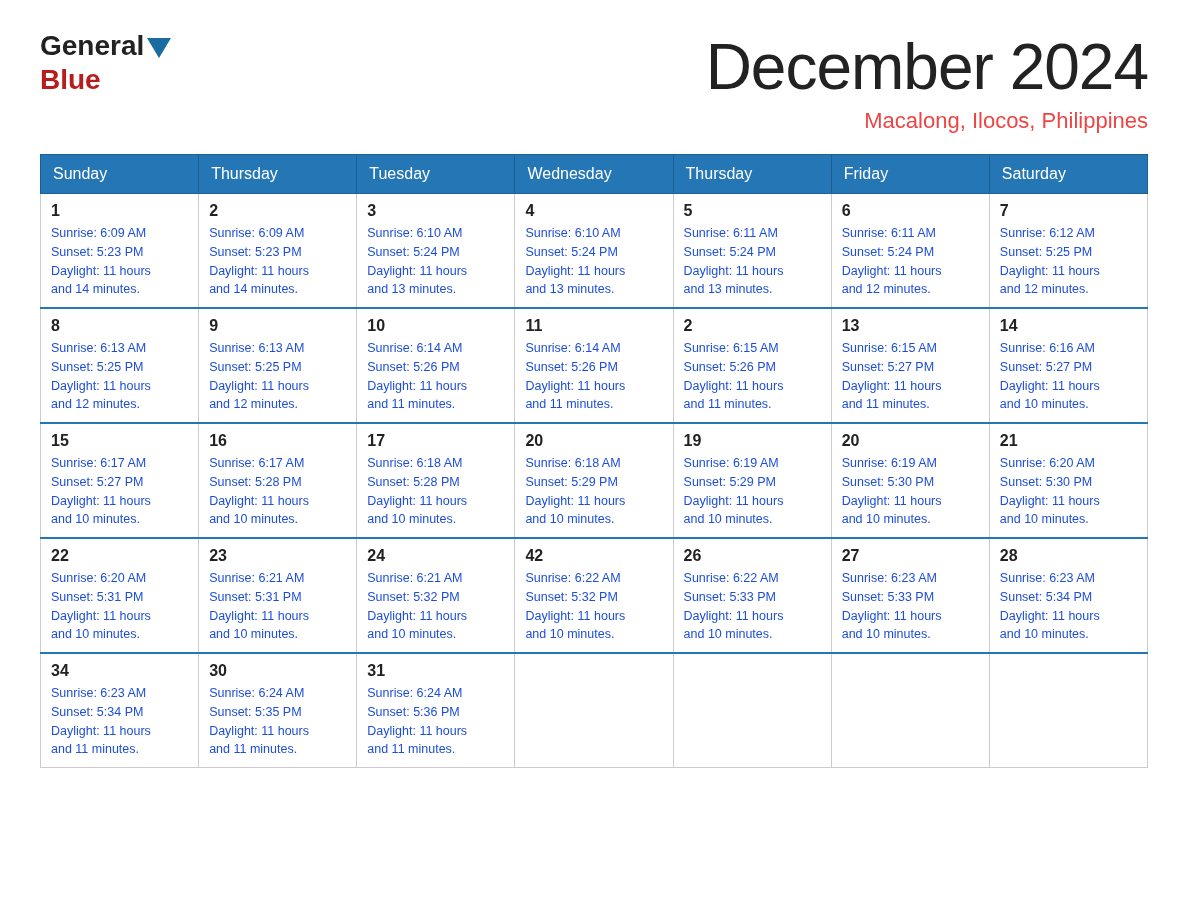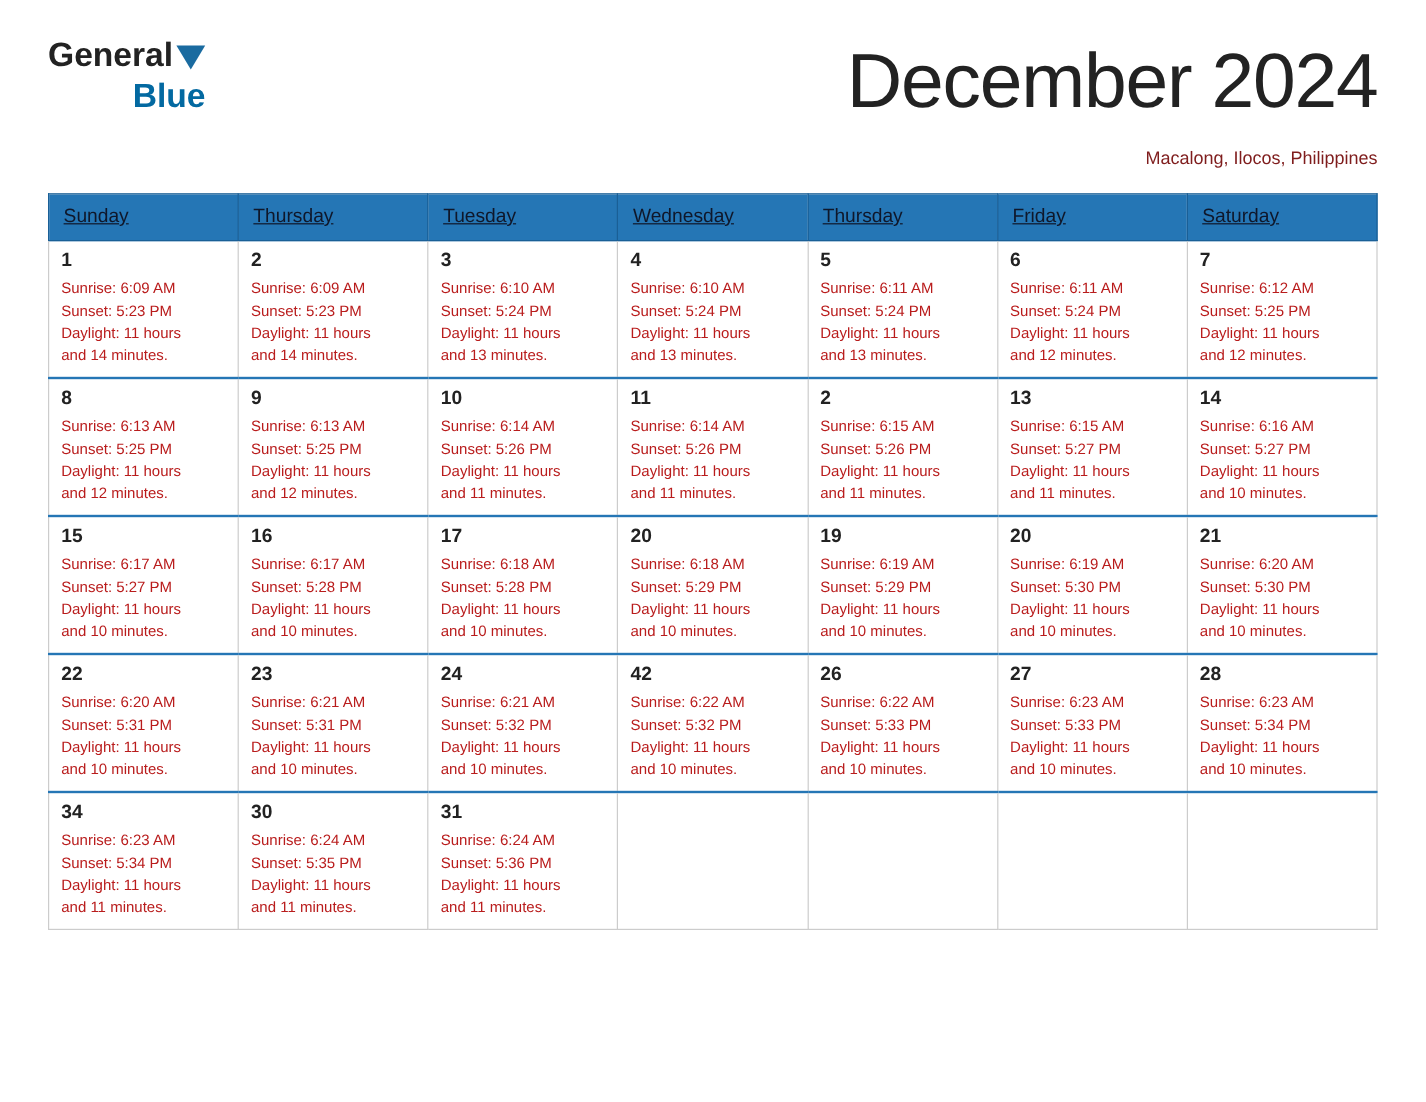--- a/index.html
+++ b/index.html
@@ -21,76 +21,75 @@
       gap: 0;
     }
     .logo-text-general {
       font-size: 28px;
       font-weight: bold;
       color: #222;
     }
     .logo-blue {
       font-size: 28px;
       font-weight: bold;
-      color: #0369a1;
+      color: #b91c1c;
       margin-top: 2px;
     }
     .logo-combined {
       display: flex;
       flex-direction: column;
-      align-items: flex-end;
+      align-items: flex-start;
     }
     .logo-row1 {
       display: flex;
       align-items: center;
     }
     .title-block {
       text-align: right;
     }
     .month-title {
       font-size: 64px;
       font-weight: normal;
       color: #222;
       letter-spacing: -1px;
     }
     .subtitle {
-      font-size: 15px;
-      color: #7f1d1d;
-      margin-top: 20px;
+      font-size: 22px;
+      color: #ef4444;
+      margin-top: 4px;
     }
     .calendar-table {
       width: 100%;
       border-collapse: collapse;
     }
     .calendar-table th {
       background: #2576b5;
-      color: #0f172a;
+      color: #ffffff;
       font-size: 16px;
       font-weight: normal;
       padding: 10px 12px;
       text-align: left;
       border: 1px solid #1a5f96;
-      text-decoration: underline;
     }
     .calendar-table td {
       border: 1px solid #ccc;
       vertical-align: top;
       padding: 8px 10px;
       width: 14.28%;
       min-height: 90px;
     }
     .day-number {
       font-size: 16px;
       font-weight: bold;
       color: #222;
       margin-bottom: 4px;
     }
     .day-info {
       font-size: 12.5px;
-      color: #b91c1c;
+      color: #1d4ed8;
       line-height: 1.5;
     }
     .empty-cell {
       background: #fff;
     }
     .row-separator td {
       border-top: 2px solid #2576b5;
     }
   </style>
 </head>

